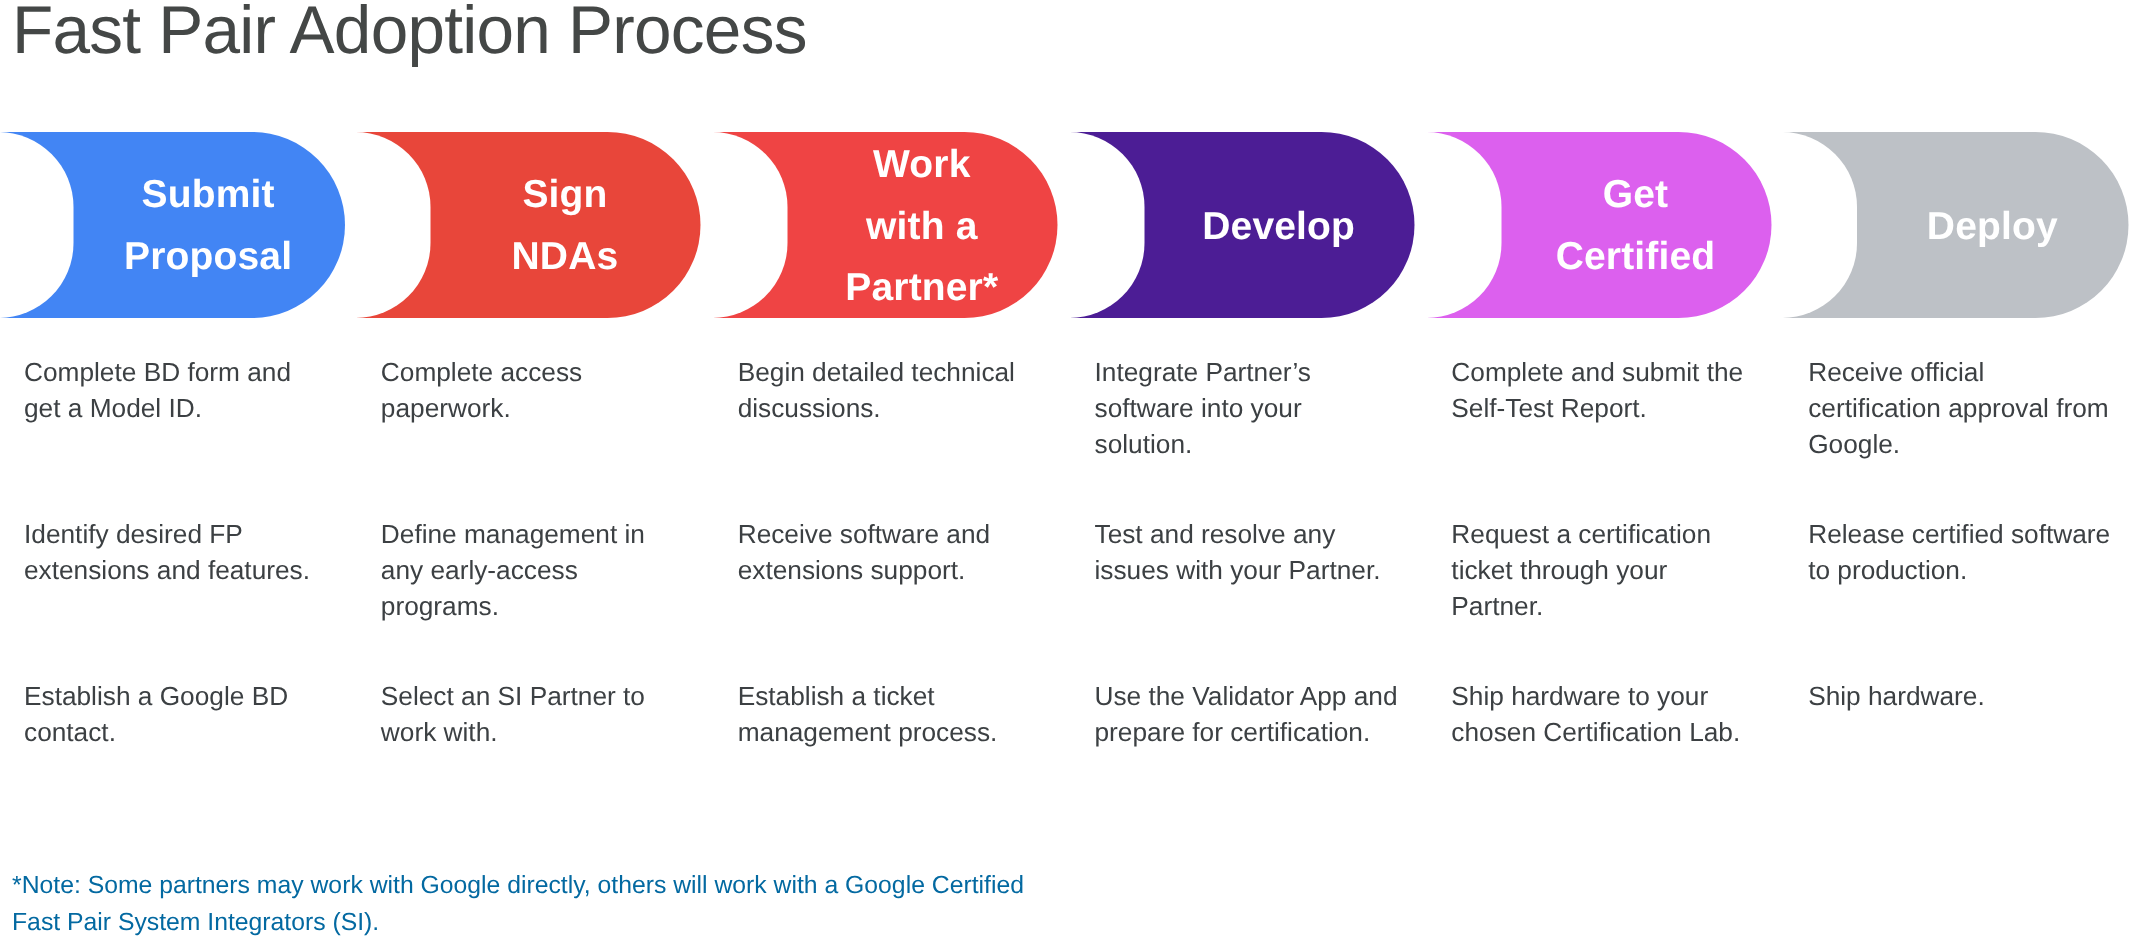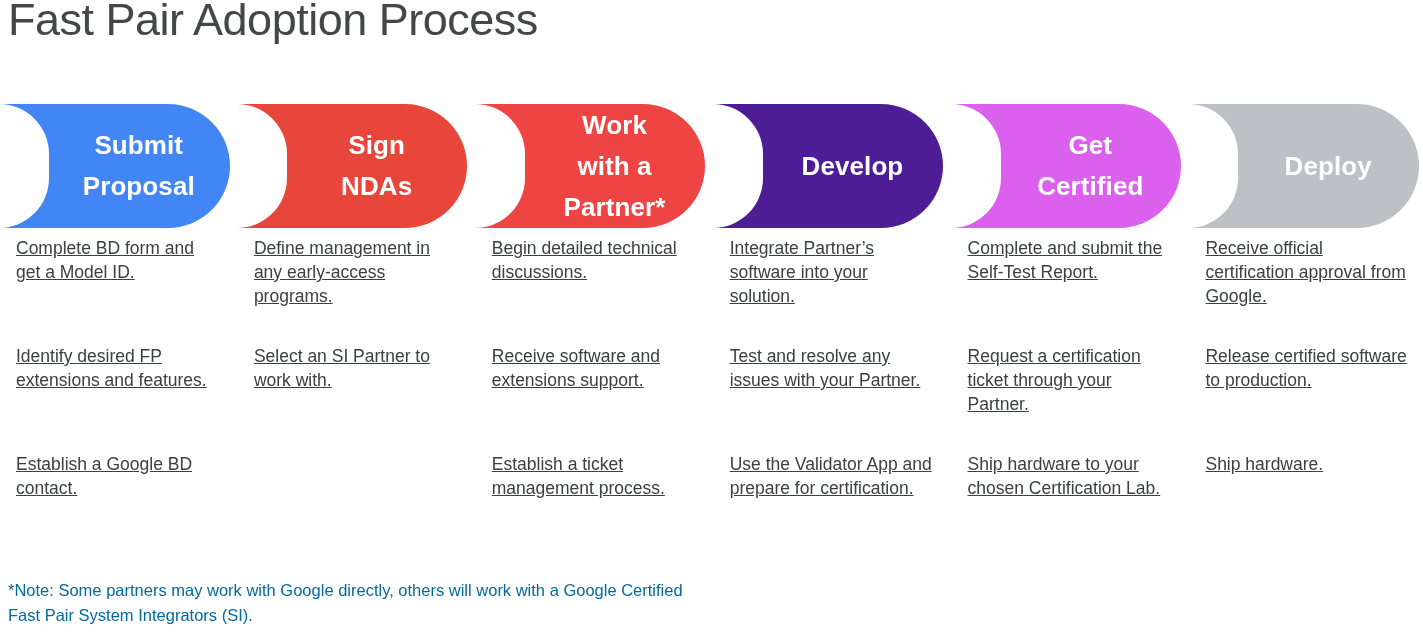--- a/index.html
+++ b/index.html
@@ -26,21 +26,21 @@
     font-weight: 400;
     letter-spacing: -0.5px;
     color: #444746;
     white-space: nowrap;
   }
 
   
   .chevron-band {
     position: absolute;
     left: 0;
-    top: 104px;
+    top: 88px;
     width: 1423px;
     height: 124px;
     display: flex;
   }
   .chevron {
     position: relative;
     height: 124px;
     flex: 0 0 auto;
     width: 229.5px;
     margin-right: 8.4px;
@@ -78,21 +78,20 @@
     white-space: pre-line;
   }
 
   
   .detail-grid {
     position: absolute;
     left: 0;
     top: 236px;
     width: 1170px;
     display: flex;
-    text-decoration: underline;
   }
   .detail-col {
     flex: 0 0 auto;
     width: 229.5px;
     margin-right: 8.4px;
     padding-left: 16px;
     padding-right: 10px;
     box-sizing: border-box;
   }
   .detail-col:last-child { margin-right: 0; }
@@ -152,20 +151,21 @@
     </div>
   </div>
 
 <div class="detail-grid" id="detail-grid">
     <div class="detail-col">
       <div class="detail-row">Complete BD form and get a Model ID.</div>
       <div class="detail-row">Identify desired FP extensions and features.</div>
       <div class="detail-row">Establish a Google BD contact.</div>
     </div>
     <div class="detail-col">
+      <div class="detail-row">Complete access paperwork.</div>
       <div class="detail-row">Define management in any early-access programs.</div>
       <div class="detail-row">Select an SI Partner to work with.</div>
     </div>
     <div class="detail-col">
       <div class="detail-row">Begin detailed technical discussions.</div>
       <div class="detail-row">Receive software and extensions support.</div>
       <div class="detail-row">Establish a ticket management process.</div>
     </div>
     <div class="detail-col">
       <div class="detail-row">Integrate Partner’s software into your solution.</div>

